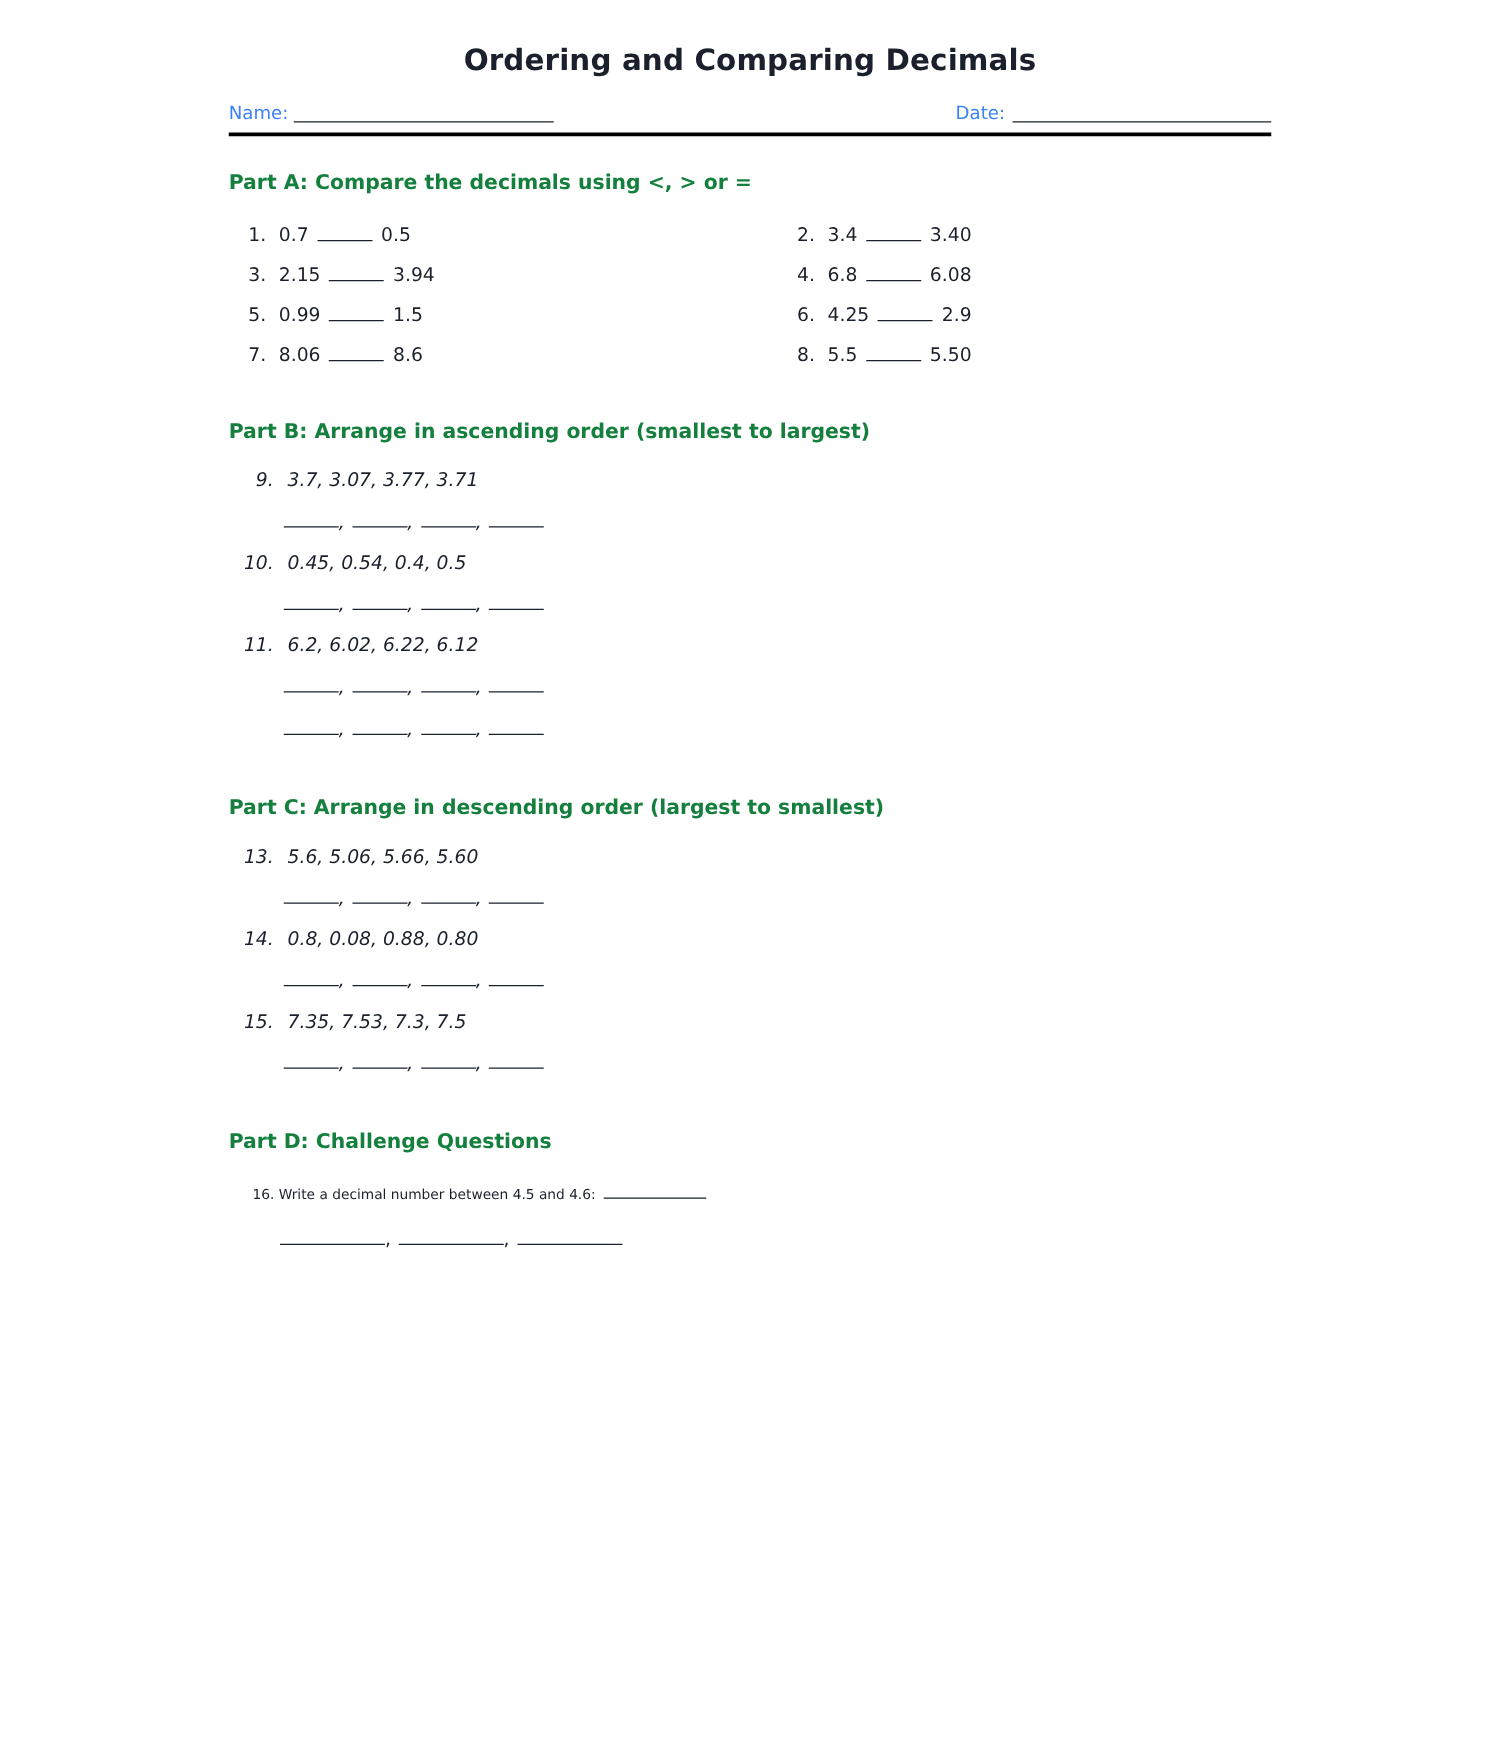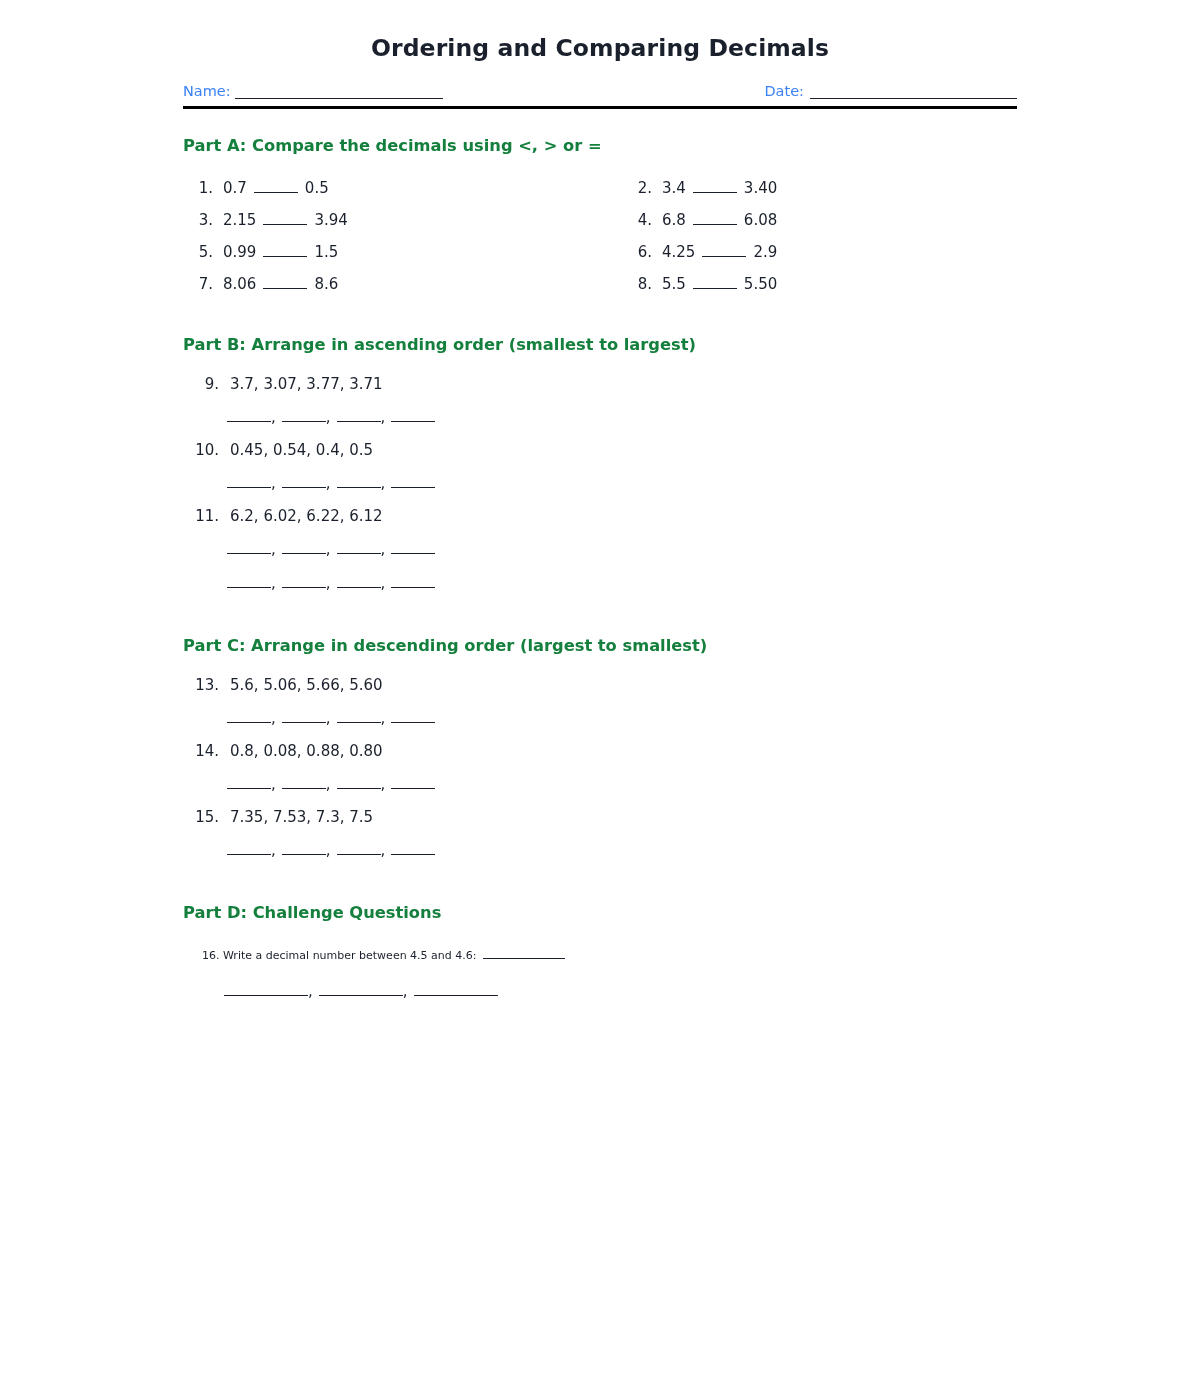--- a/index.html
+++ b/index.html
@@ -111,21 +111,21 @@
   .qa .cmp-blank {
     display: inline-block;
     width: 44px;
     border-bottom: 1.5px solid #1a202c;
     margin: 0 7px;
     vertical-align: -3px;
     height: 13px;
   }
 
   
-  .order-list { margin-top: 14px; }
+  .order-list { margin-top: 14px; font-style: italic; }
   .order-item { margin-bottom: 0; }
   .order-q {
     font-size: 15px;
     color: #1a202c;
     line-height: 32px;
     white-space: nowrap;
   }
   .order-q .num {
     display: inline-block;
     width: 36px;

